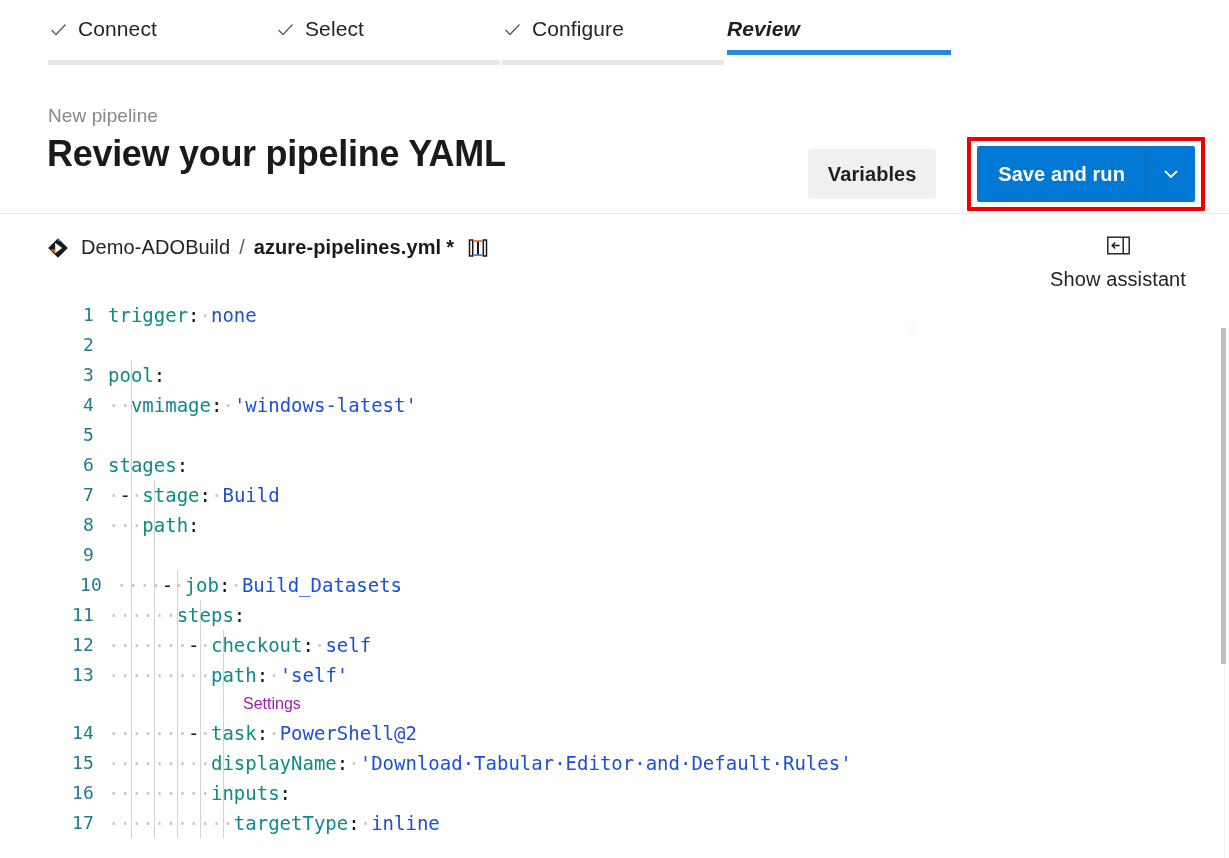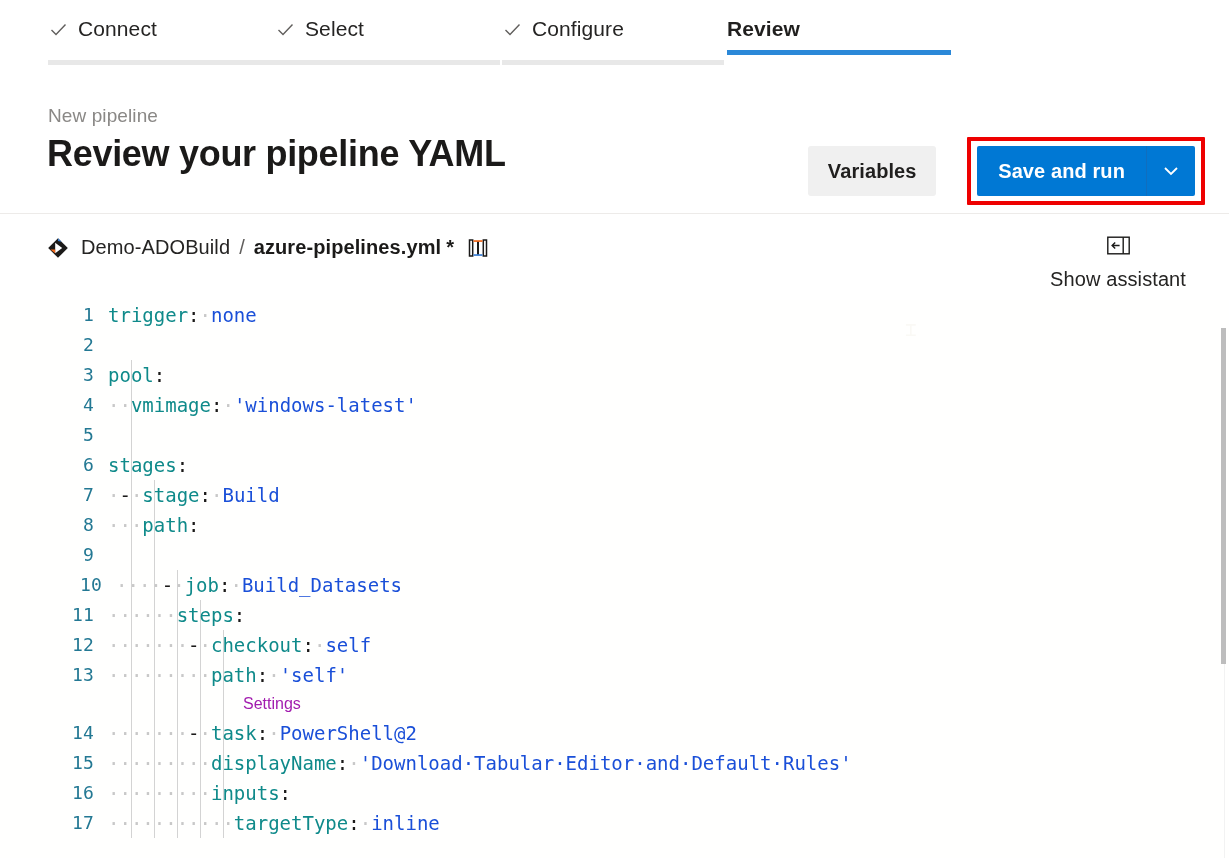--- a/index.html
+++ b/index.html
@@ -120,21 +120,21 @@
     border: 4px solid #ee0000;
     background: #ffffff;
     padding: 5px 6px;
     border-radius: 1px;
     display: flex;
     align-items: center;
   }
   .split-button {
     display: flex;
     align-items: stretch;
-    height: 50px;
+    height: 56px;
     border-radius: 2px;
     overflow: hidden;
   }
   .btn-save-run {
     background: #0078d4;
     border: none;
     color: #ffffff;
     font-family: "Liberation Sans", sans-serif;
     font-size: 20px;
     font-weight: 700;
@@ -327,21 +327,21 @@
           <svg viewBox="0 0 17 17" width="17" height="17" aria-hidden="true">
             <path d="M1.5 9 L6 13.5 L15.5 3.5" fill="none" stroke="#605e5c" stroke-width="1.4"></path>
           </svg>
         </span>
         <span class="wizard-tab-label">Configure</span>
       </div>
       <div class="tab-underline" style="width:222px;"></div>
     </div>
 
     <div class="wizard-tab active" style="left:727px; width:224px;">
-      <div class="wizard-tab-inner" style="padding-left:0;">
+      <div class="wizard-tab-inner" style="padding-left:0;font-style:italic;">
         <span class="wizard-tab-label">Review</span>
       </div>
       <div class="tab-underline" style="width:224px;"></div>
     </div>
 
   </div>
 
   <div class="header">
 
     <div class="breadcrumb-small">New pipeline</div>

